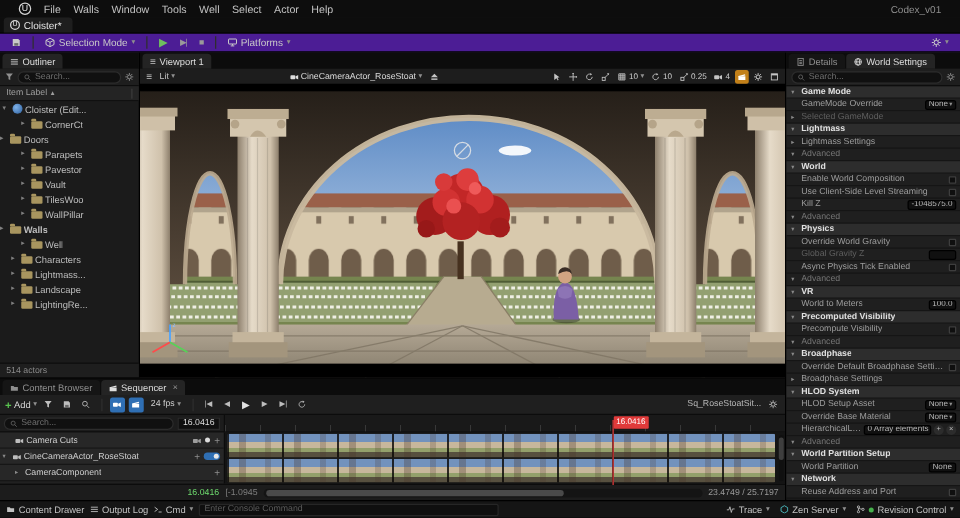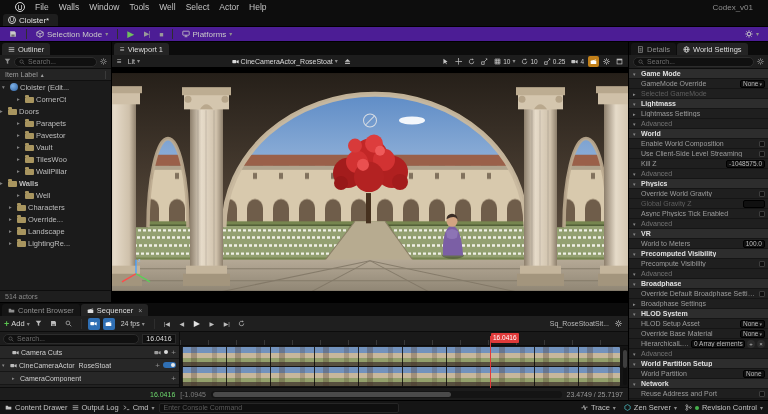--- a/index.html
+++ b/index.html
@@ -419,21 +419,21 @@
 
               <div class="trow" style="padding-left: 9px;">
                 <span class="chev">▸</span>
                 <span class="tico"></span>
                 <span class="tlabel">Characters</span>
               </div>
 
               <div class="trow" style="padding-left: 9px;">
                 <span class="chev">▸</span>
                 <span class="tico"></span>
-                <span class="tlabel">Override...</span>
+                <span class="tlabel">Lightmass...</span>
               </div>
 
               <div class="trow" style="padding-left: 9px;">
                 <span class="chev">▸</span>
                 <span class="tico"></span>
                 <span class="tlabel">Landscape</span>
               </div>
 
               <div class="trow" style="padding-left: 9px;">
                 <span class="chev">▸</span>

